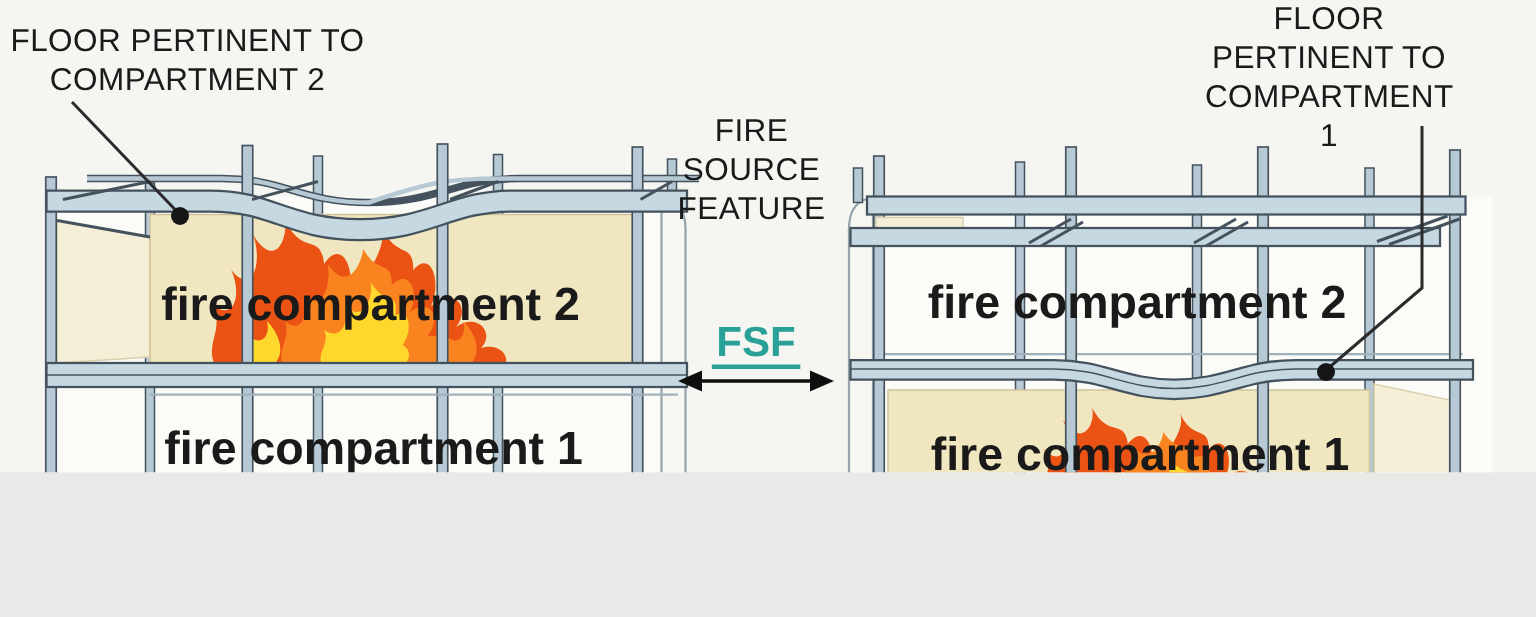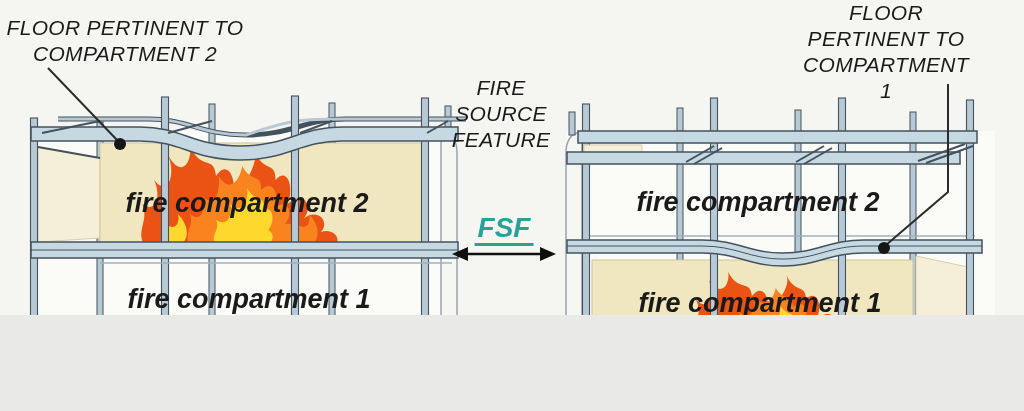--- a/index.html
+++ b/index.html
@@ -1,31 +1,30 @@
 <!DOCTYPE html>
 <html style="--bg: #f5f5f2; --ink: #1a1a1a; --fsf-teal: #2aa198; --steel-fill: #b7c9d4; --steel-dark: #44525d; --slab-fill: #c6d9e3; --face-fill: #e9f0f4; --wall-cream: #f0e6bf; --wall-cream-light: #f6efd8; --panel-fill: #f7f7f2; --flame-outer: #ea5314; --flame-mid: #f9831e; --flame-inner: #ffd82e;"><head>
 <meta charset="utf-8">
 <style>
   html,body{margin:0;padding:0;background:#e9e9e7;}
   .stage{
     position:relative;width:1024px;height:315px;overflow:hidden;
     background:var(--bg,#f5f5f2);
     font-family:"Liberation Sans", sans-serif;
-    font-style:italic;
   }
   .stage svg{position:absolute;left:0;top:0;}
   .note{
     position:absolute;transform:translate(-50%,-50%);
     text-align:center;white-space:pre-line;
     font-size:21px;line-height:26px;letter-spacing:.3px;
     color:var(--ink,#1a1a1a);
   }
   .comp-label{
     position:absolute;transform:translate(-50%,-50%);
-    font-weight:700;font-size:27px;white-space:nowrap;
+    font-weight:700;font-size:31px;white-space:nowrap;
     color:var(--ink,#1a1a1a);
   }
   .fsf{
     position:absolute;transform:translate(-50%,-50%);
     font-weight:700;font-size:28px;line-height:1;
     color:var(--fsf-teal,#2aa198);
     border-bottom:3px solid var(--fsf-teal,#2aa198);
     padding:0 3px 1px 3px;
   }
   

